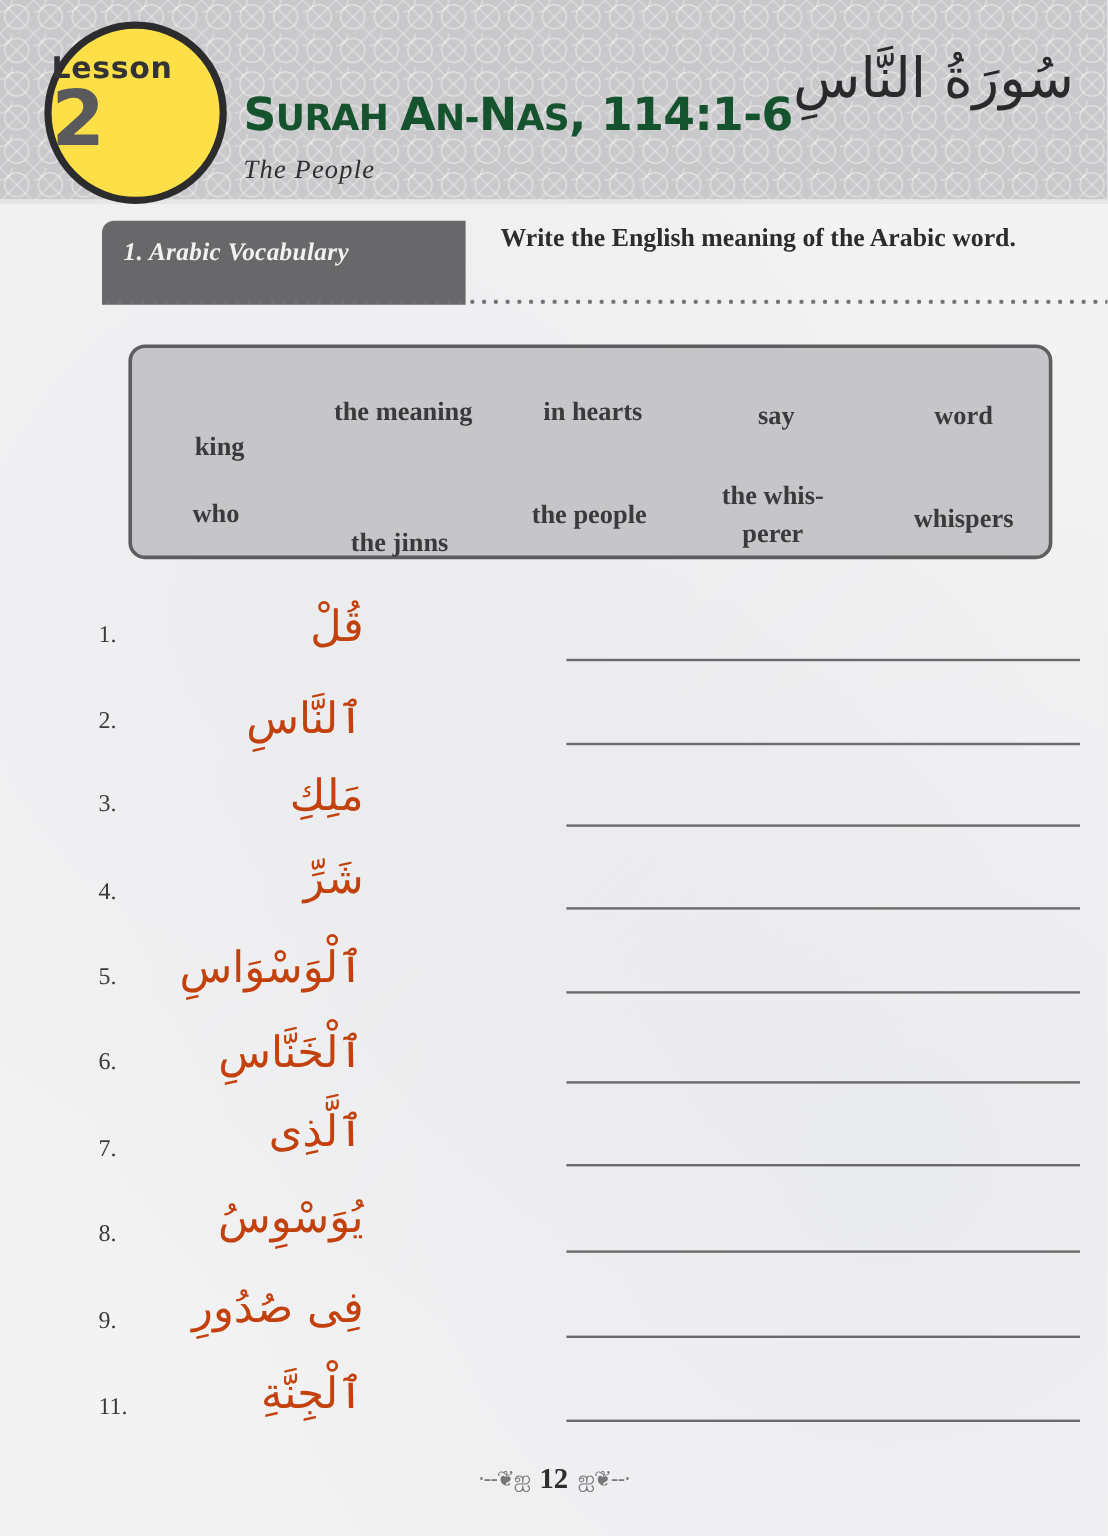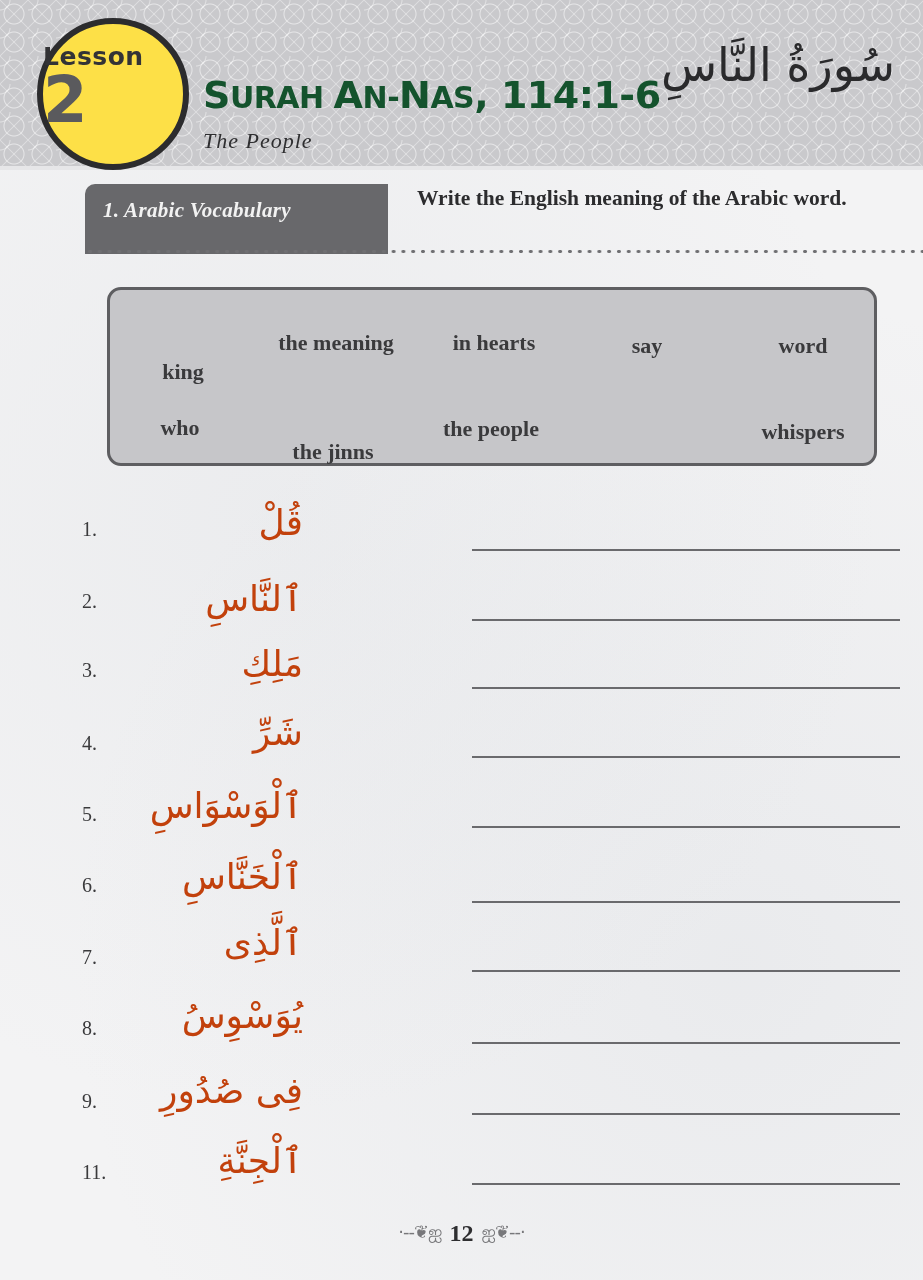--- a/index.html
+++ b/index.html
@@ -148,20 +148,21 @@
 <div class="word-bank">
   <div class="wb-word" style="left:73px; top:37px;margin-top:29px;">king</div>
   <div class="wb-word" style="left:226px; top:37px;">the meaning</div>
   <div class="wb-word" style="left:384px; top:37px;">in hearts</div>
   <div class="wb-word" style="left:537px; top:40px;">say</div>
   <div class="wb-word" style="left:693px; top:40px;">word</div>
 
   <div class="wb-word" style="left:70px; top:122px;text-align:center;">who</div>
   <div class="wb-word" style="left:223px; top:122px;margin-top:24px;">the jinns</div>
   <div class="wb-word" style="left:381px; top:123px;">the people</div>
+  <div class="wb-word two-line" style="left:534px; top:107px;">the whis- perer</div>
   <div class="wb-word" style="left:693px; top:126px;">whispers</div>
 </div>
 
 <div>
   <div>
     <div class="row-num" style="top:518px;">1.</div>
     <div class="row-arabic" style="top:502px;">قُلْ</div>
     <div class="answer-line" style="top:549px;">
       <input type="text" value="" style="">
     </div>

